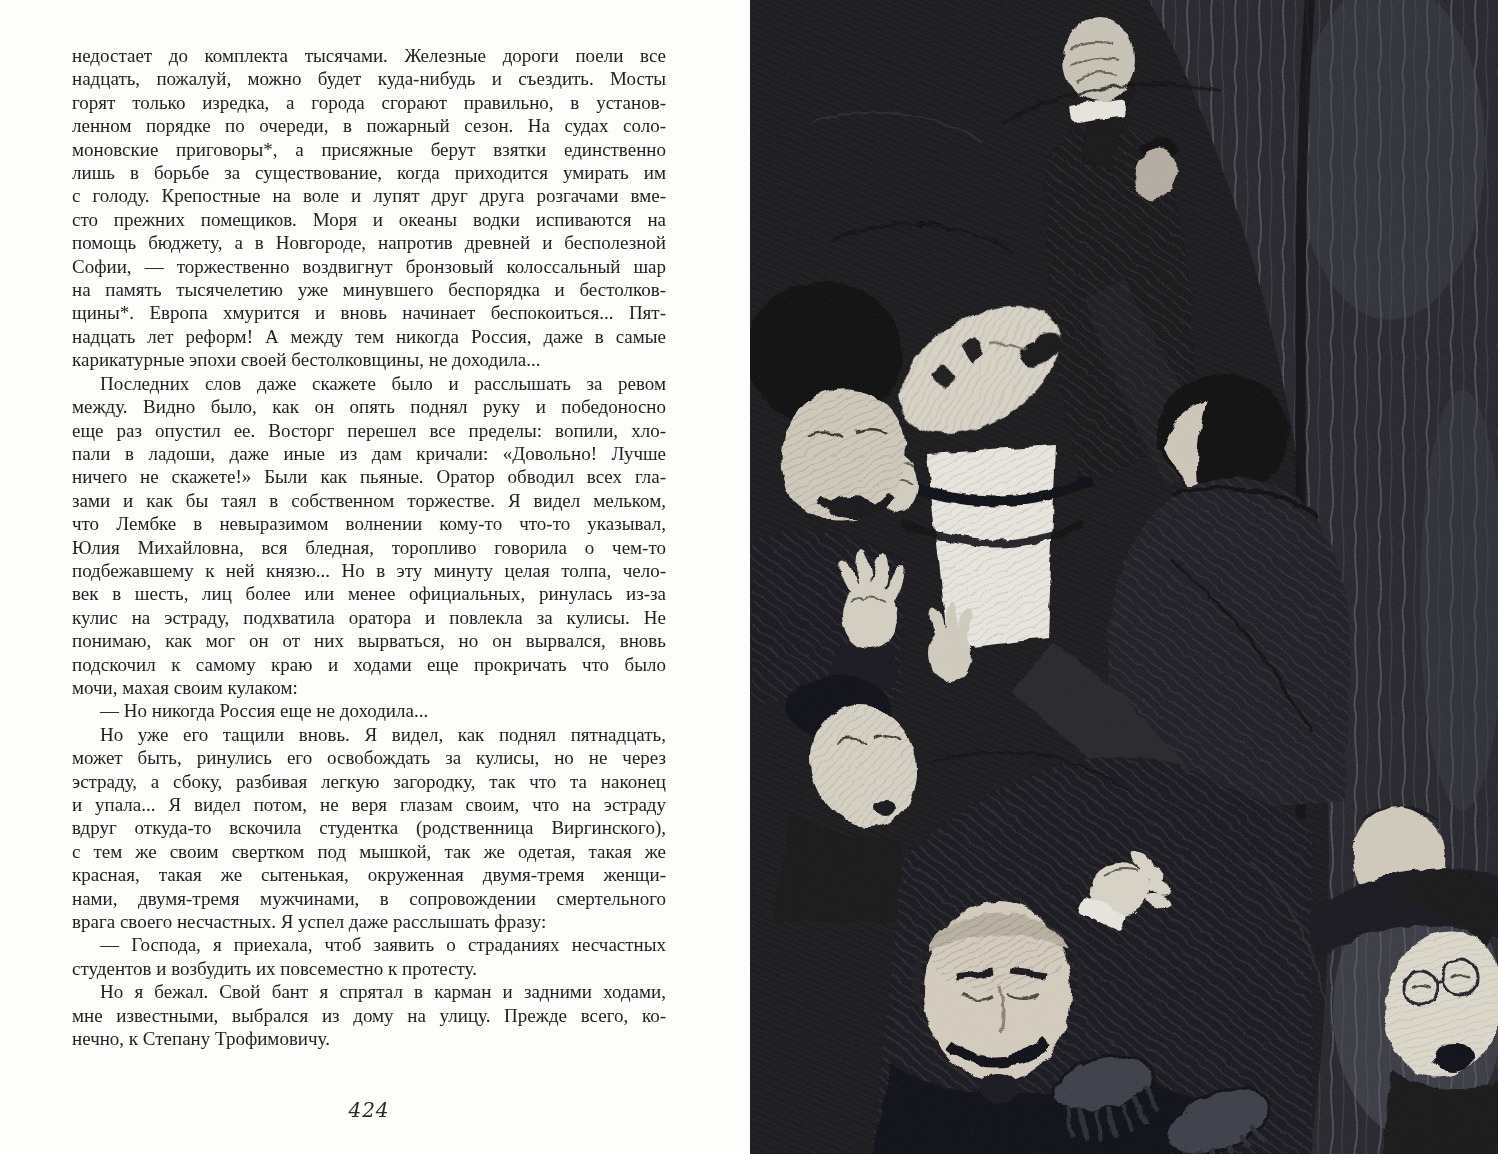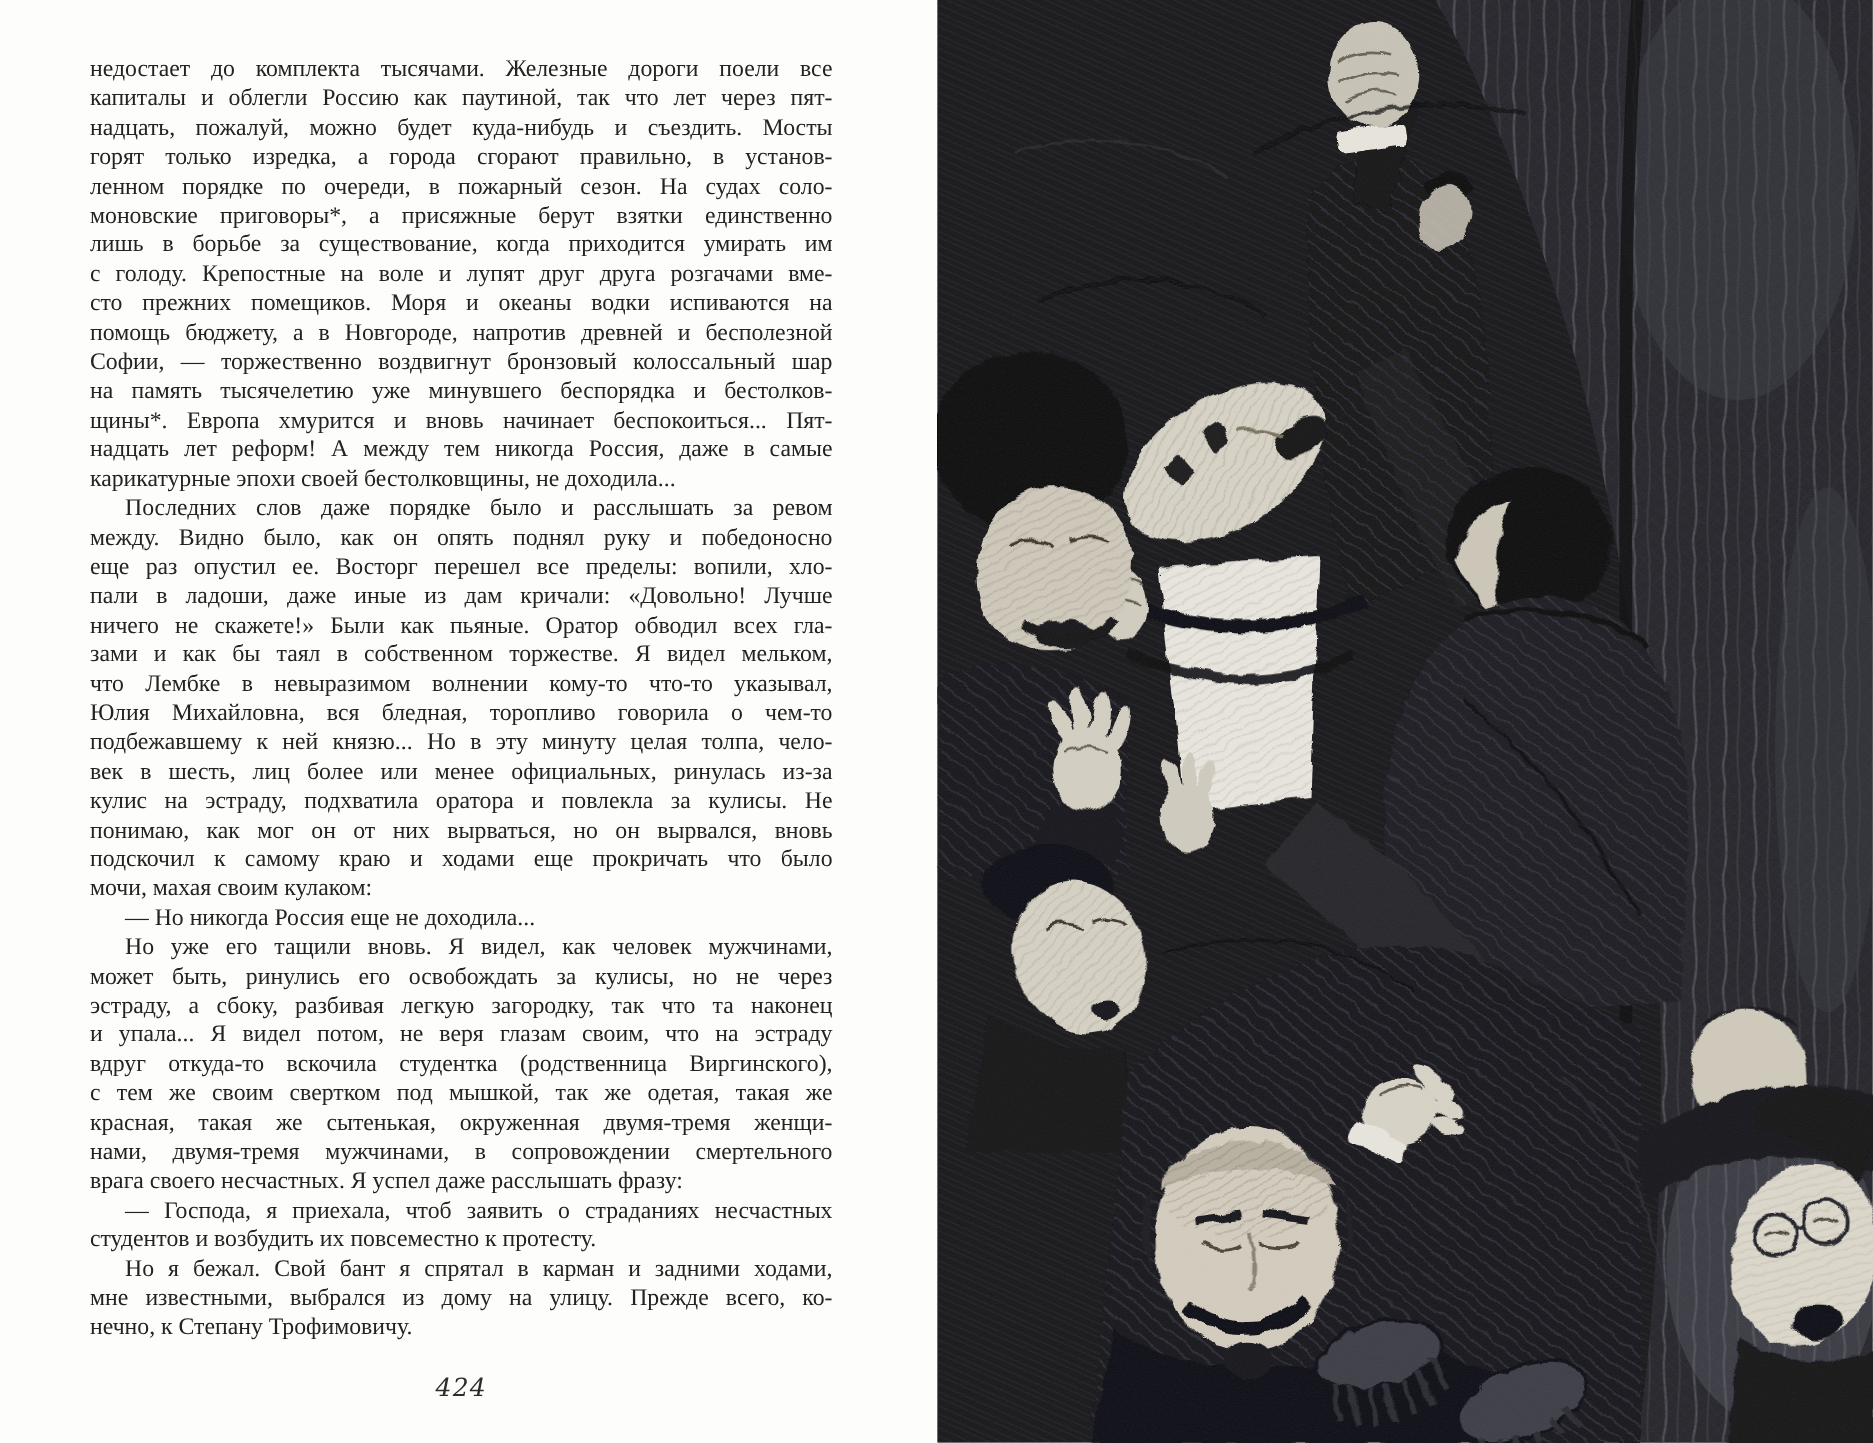--- a/index.html
+++ b/index.html
@@ -41,56 +41,55 @@
 </style>
 </head>
 <body>
 
 <div class="spread">
 
   <div class="page-left">
     <div class="text-block">
         <div class="para">
           <div class="line jl">недостает до комплекта тысячами. Железные дороги поели все</div>
-          <div class="line jl">капиталы и облегли Россию как паутиной, так что лет через пят-</div>
           <div class="line jl">надцать, пожалуй, можно будет куда-нибудь и съездить. Мосты</div>
           <div class="line jl">горят только изредка, а города сгорают правильно, в установ-</div>
           <div class="line jl">ленном порядке по очереди, в пожарный сезон. На судах соло-</div>
           <div class="line jl">моновские приговоры*, а присяжные берут взятки единственно</div>
           <div class="line jl">лишь в борьбе за существование, когда приходится умирать им</div>
           <div class="line jl">с голоду. Крепостные на воле и лупят друг друга розгачами вме-</div>
           <div class="line jl">сто прежних помещиков. Моря и океаны водки испиваются на</div>
           <div class="line jl">помощь бюджету, а в Новгороде, напротив древней и бесполезной</div>
           <div class="line jl">Софии, — торжественно воздвигнут бронзовый колоссальный шар</div>
           <div class="line jl">на память тысячелетию уже минувшего беспорядка и бестолков-</div>
           <div class="line jl">щины*. Европа хмурится и вновь начинает беспокоиться... Пят-</div>
           <div class="line jl">надцать лет реформ! А между тем никогда Россия, даже в самые</div>
           <div class="line">карикатурные эпохи своей бестолковщины, не доходила...</div>
         </div>
         <div class="para">
-          <div class="line jl ind">Последних слов даже порядке было и расслышать за ревом</div>
+          <div class="line jl ind">Последних слов даже скажете было и расслышать за ревом</div>
           <div class="line jl">между. Видно было, как он опять поднял руку и победоносно</div>
           <div class="line jl">еще раз опустил ее. Восторг перешел все пределы: вопили, хло-</div>
           <div class="line jl">пали в ладоши, даже иные из дам кричали: «Довольно! Лучше</div>
           <div class="line jl">ничего не скажете!» Были как пьяные. Оратор обводил всех гла-</div>
           <div class="line jl">зами и как бы таял в собственном торжестве. Я видел мельком,</div>
           <div class="line jl">что Лембке в невыразимом волнении кому-то что-то указывал,</div>
           <div class="line jl">Юлия Михайловна, вся бледная, торопливо говорила о чем-то</div>
           <div class="line jl">подбежавшему к ней князю... Но в эту минуту целая толпа, чело-</div>
           <div class="line jl">век в шесть, лиц более или менее официальных, ринулась из-за</div>
           <div class="line jl">кулис на эстраду, подхватила оратора и повлекла за кулисы. Не</div>
           <div class="line jl">понимаю, как мог он от них вырваться, но он вырвался, вновь</div>
           <div class="line jl">подскочил к самому краю и ходами еще прокричать что было</div>
           <div class="line">мочи, махая своим кулаком:</div>
         </div>
         <div class="para">
           <div class="line ind">— Но никогда Россия еще не доходила...</div>
         </div>
         <div class="para">
-          <div class="line jl ind">Но уже его тащили вновь. Я видел, как человек мужчинами,</div>
+          <div class="line jl ind">Но уже его тащили вновь. Я видел, как поднял пятнадцать,</div>
           <div class="line jl">может быть, ринулись его освобождать за кулисы, но не через</div>
           <div class="line jl">эстраду, а сбоку, разбивая легкую загородку, так что та наконец</div>
           <div class="line jl">и упала... Я видел потом, не веря глазам своим, что на эстраду</div>
           <div class="line jl">вдруг откуда-то вскочила студентка (родственница Виргинского),</div>
           <div class="line jl">с тем же своим свертком под мышкой, так же одетая, такая же</div>
           <div class="line jl">красная, такая же сытенькая, окруженная двумя-тремя женщи-</div>
           <div class="line jl">нами, двумя-тремя мужчинами, в сопровождении смертельного</div>
           <div class="line">врага своего несчастных. Я успел даже расслышать фразу:</div>
         </div>
         <div class="para">

